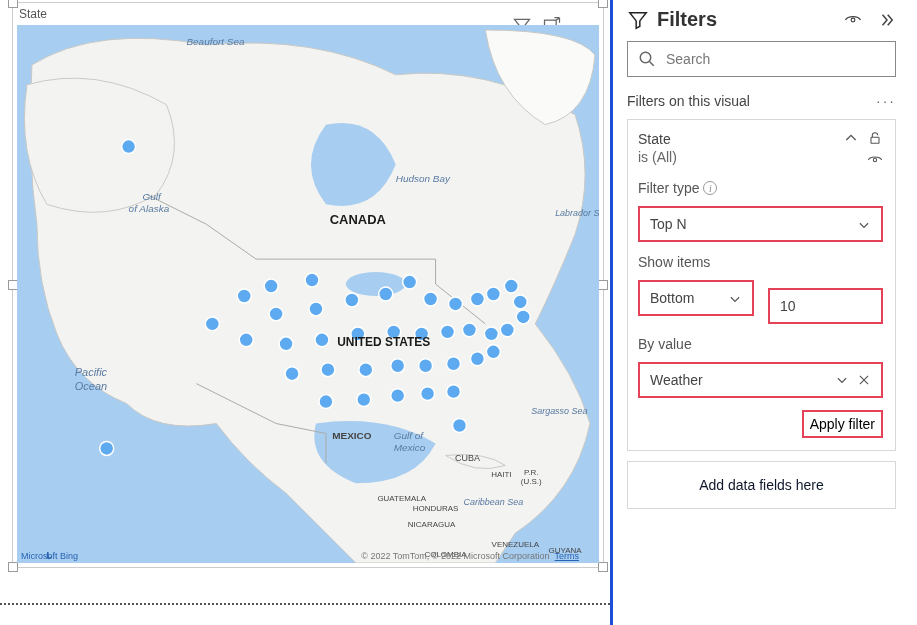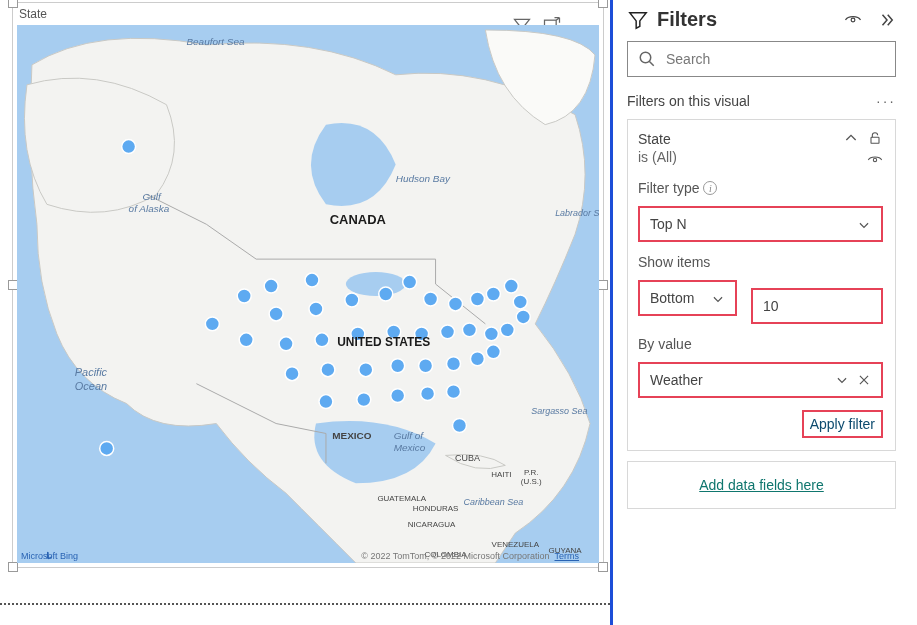--- a/index.html
+++ b/index.html
@@ -179,49 +179,48 @@
     display: flex;
     align-items: flex-end;
     padding: 8px 10px;
     font-size: 14px;
     justify-content: space-between;
     background: #fff;
   }
   .select.hl, .textbox.hl, .row.hl, .apply.hl { border: 2px solid #e64257; }
   .chev { width: 14px; height: 14px; }
   .row { display: flex; gap: 14px; }
-  .row .select { width: 99px; }
+  .row .select { width: 116px; }
   .row .textbox { flex: 1; margin-top: 8px; }
   .byvalue {
     height: 36px;
     display: flex;
     align-items: center;
     padding: 0 10px;
     font-size: 14px;
     justify-content: space-between;
     border: 2px solid #e64257;
   }
   .byvalue .rh { display: flex; gap: 8px; align-items: center; }
   .apply-row { display: flex; justify-content: flex-end; margin-top: 2px; }
   .apply {
     padding: 4px 6px;
     font-size: 14px;
-    color: #0c4a6e;
+    color: #000000;
     cursor: pointer;
   }
 
   .add-fields {
     border: 1px solid #d8d8d8;
     height: 48px;
     display: flex;
     align-items: center;
     justify-content: center;
     font-size: 14px;
-    color: #0f766e;
-    text-decoration: underline;
+    color: #0f172a;
   }
 </style>
 </head>
 <body>
 
 <div class="visual-wrap">
   <div class="visual">
     <div class="handle tl"></div>
     <div class="handle tr"></div>
     <div class="handle bl"></div>

